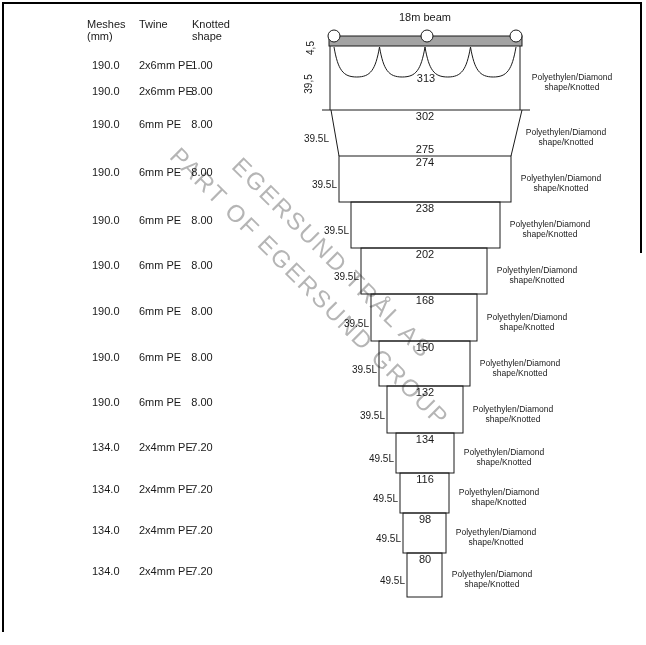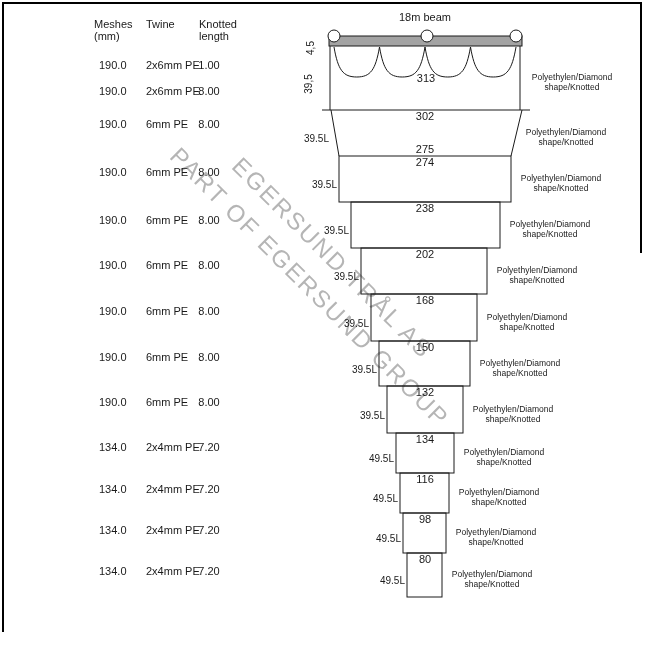--- a/index.html
+++ b/index.html
@@ -7,21 +7,21 @@
     width:646px;height:645px;position:relative;background:#ffffff;
     font-family:"Liberation Sans",sans-serif;color:#1a1a1a;overflow:hidden;
   }
   .border-line{position:absolute;background:#000}
   #wm-layer{position:absolute;left:0;top:0;width:646px;height:645px;z-index:1}
   .wm{
     position:absolute;color:#b5b5b5;font-size:24px;letter-spacing:2px;
     white-space:nowrap;transform-origin:0 0;transform:rotate(45deg);
   }
   #net-svg{position:absolute;left:0;top:0;z-index:2}
-  #spec-table{position:absolute;left:15px;top:0;width:260px;height:645px;z-index:3;font-size:11px}
+  #spec-table{position:absolute;left:8px;top:0;width:260px;height:645px;z-index:3;font-size:11px}
   .hdr{position:absolute;white-space:nowrap}
   .trow{position:absolute;height:14px;white-space:nowrap}
   .trow .c1{position:absolute;left:84px;width:34px}
   .trow .c2{position:absolute;left:131px;width:52px}
   .trow .c3{position:absolute;left:180px;width:28px;text-align:center}
   text{fill:#1a1a1a}
 </style>
 </head>
 <body>
 
@@ -106,21 +106,21 @@
     <text font-size="10" text-anchor="end" x="405" y="584">49.5L</text>
     <text font-size="8.5" text-anchor="middle" x="492" y="577">Polyethylen/Diamond</text>
     <text font-size="8.5" text-anchor="middle" x="492" y="587">shape/Knotted</text>
   </svg>
 
 <div id="spec-table">
   <div class="hdr" style="left:79px;top:18px">Meshes</div>
   <div class="hdr" style="left:79px;top:30px">(mm)</div>
   <div class="hdr" style="left:131px;top:18px">Twine</div>
   <div class="hdr" style="left:184px;top:18px">Knotted</div>
-  <div class="hdr" style="left:184px;top:30px">length</div>
+  <div class="hdr" style="left:184px;top:30px">shape</div>
   <div id="table-rows">
       <div class="trow" style="top: 59px; left: 0px;">
         <span class="c1">190.0</span>
         <span class="c2">2x6mm PE</span>
         <span class="c3">1.00</span>
       </div>
       <div class="trow" style="top: 85px; left: 0px;">
         <span class="c1">190.0</span>
         <span class="c2">2x6mm PE</span>
         <span class="c3">8.00</span>

